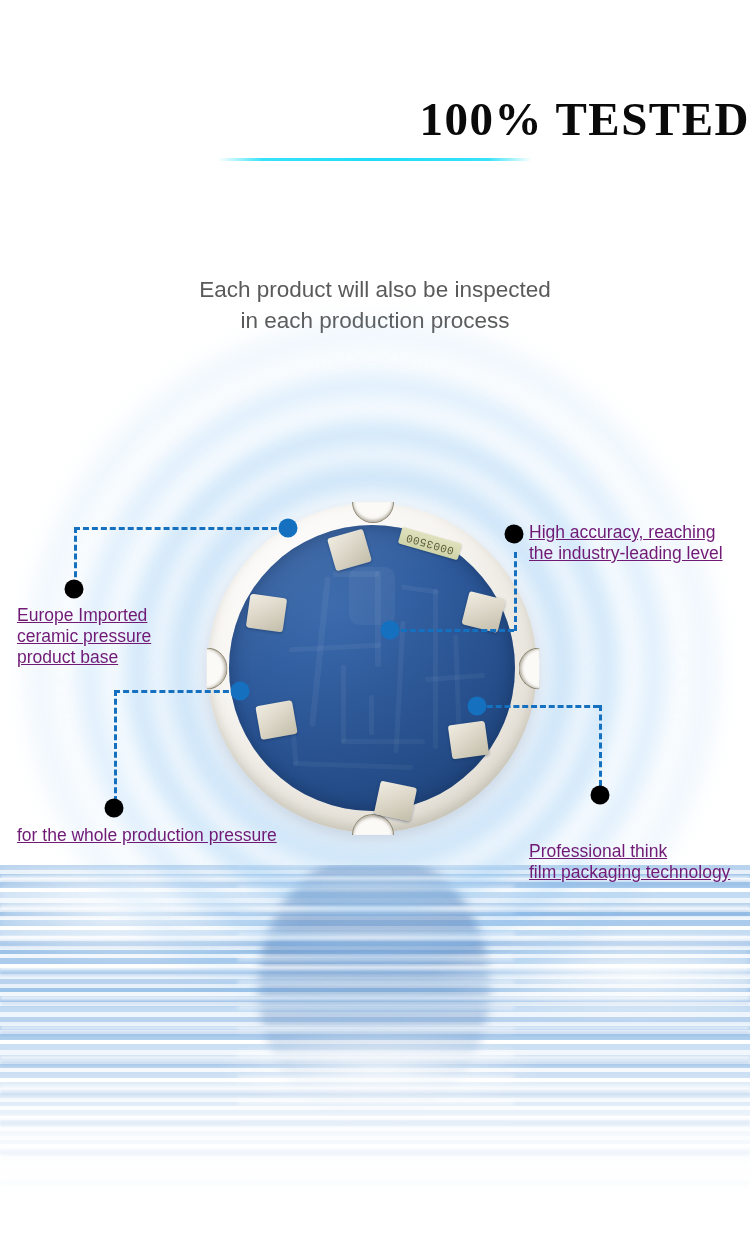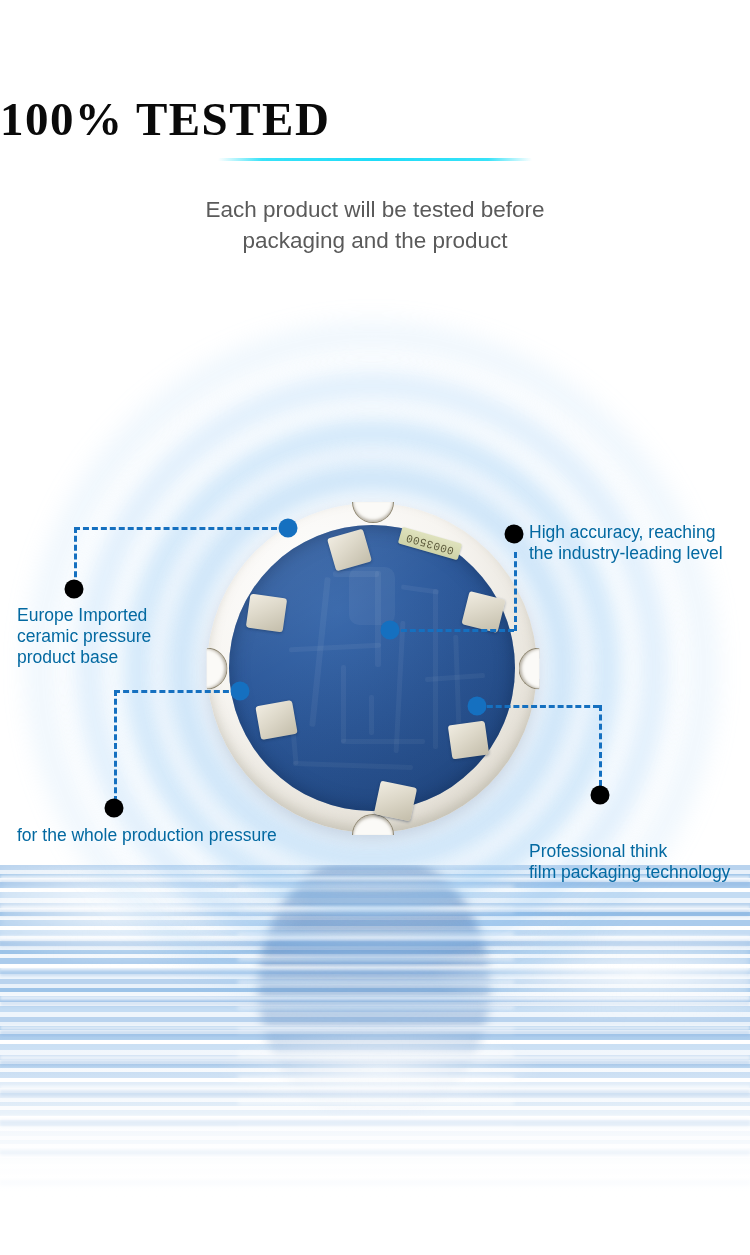--- a/index.html
+++ b/index.html
@@ -6,21 +6,21 @@
   body{font-family:"Liberation Sans",sans-serif;}
 
   #page{
     position:relative;
     width:750px;height:1255px;
     overflow:hidden;
     background:#ffffff;
   }
 
   
-  .header{position:absolute;left:0;top:0;width:750px;text-align:left;}
+  .header{position:absolute;left:0;top:0;width:750px;text-align:right;}
   .title{
     font-family:"Liberation Serif",serif;
     font-weight:bold;
     font-size:47px;
     letter-spacing:1.5px;
     color:#0a0a0a;
     margin:0;
     padding-top:95px;
     line-height:1.05;
   }
@@ -243,22 +243,23 @@
     background:#1570c0;transform:translate(-50%,-50%);
   }
   .dot-black{
     position:absolute;width:19px;height:19px;border-radius:50%;
     background:#000000;transform:translate(-50%,-50%);
   }
   .callout-text{
     position:absolute;
     font-size:17.5px;
     line-height:21px;
-    color:#0369a1;
+    color:#701a75;
     white-space:nowrap;
+    text-decoration:underline;
   }
   .callout-text .l{display:block;}
 
   
   #co1-text{left:17px;top:605px;}
   #co2-text{left:529px;top:522px;}
   #co3-text{left:17px;top:825px;}
   #co4-text{left:529px;top:841px;}
 </style>
 </head>
@@ -273,23 +274,23 @@
     <div class="water-bands"></div>
     <div class="water-sheen"></div>
     <div class="water-fadebot"></div>
   </div>
 
   <div class="header">
     <h1 class="title">100% TESTED</h1>
   </div>
   <div class="title-rule"></div>
 
-  <div class="subtitle" id="sub1">
-    <span class="l">Each product will be tested before</span>
-    <span class="l">packaging and the product</span>
+  <div class="subtitle" id="sub2">
+    <span class="l">Each product will also be inspected</span>
+    <span class="l">in each production process</span>
   </div>
 
   <div class="glow-core"></div>
   <div class="glow">
     <div class="ring r1"></div>
     <div class="ring r2"></div>
     <div class="ring r3"></div>
     <div class="ring r4"></div>
   </div>
 

